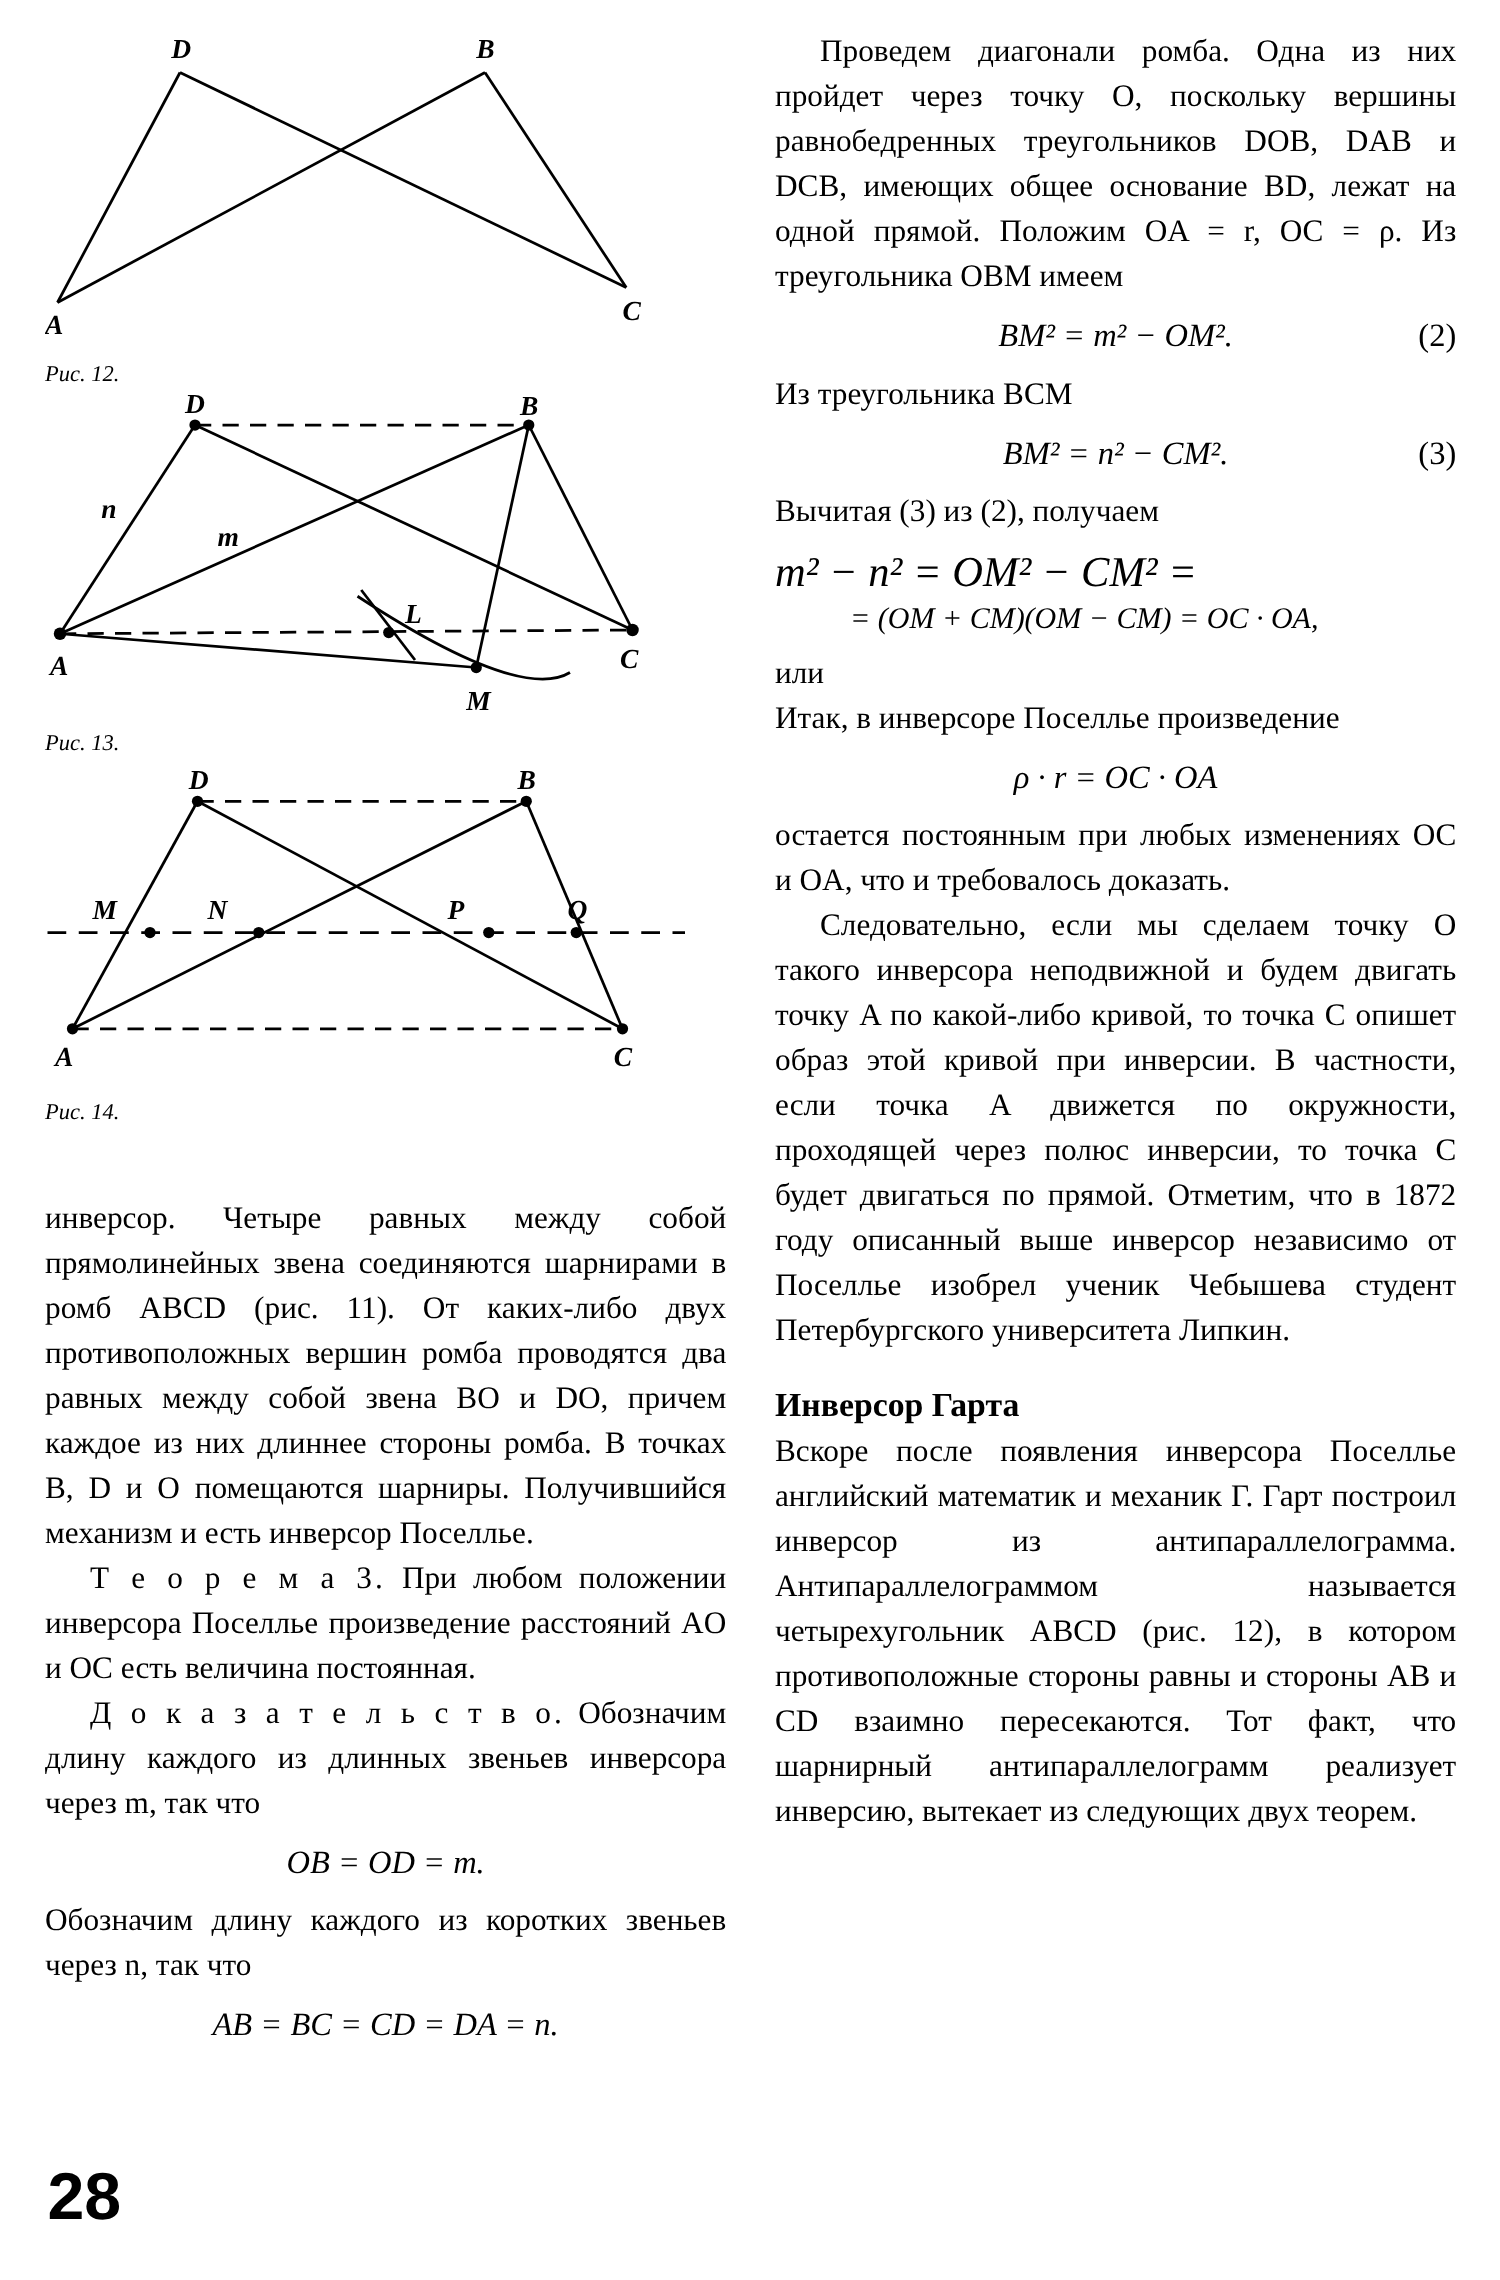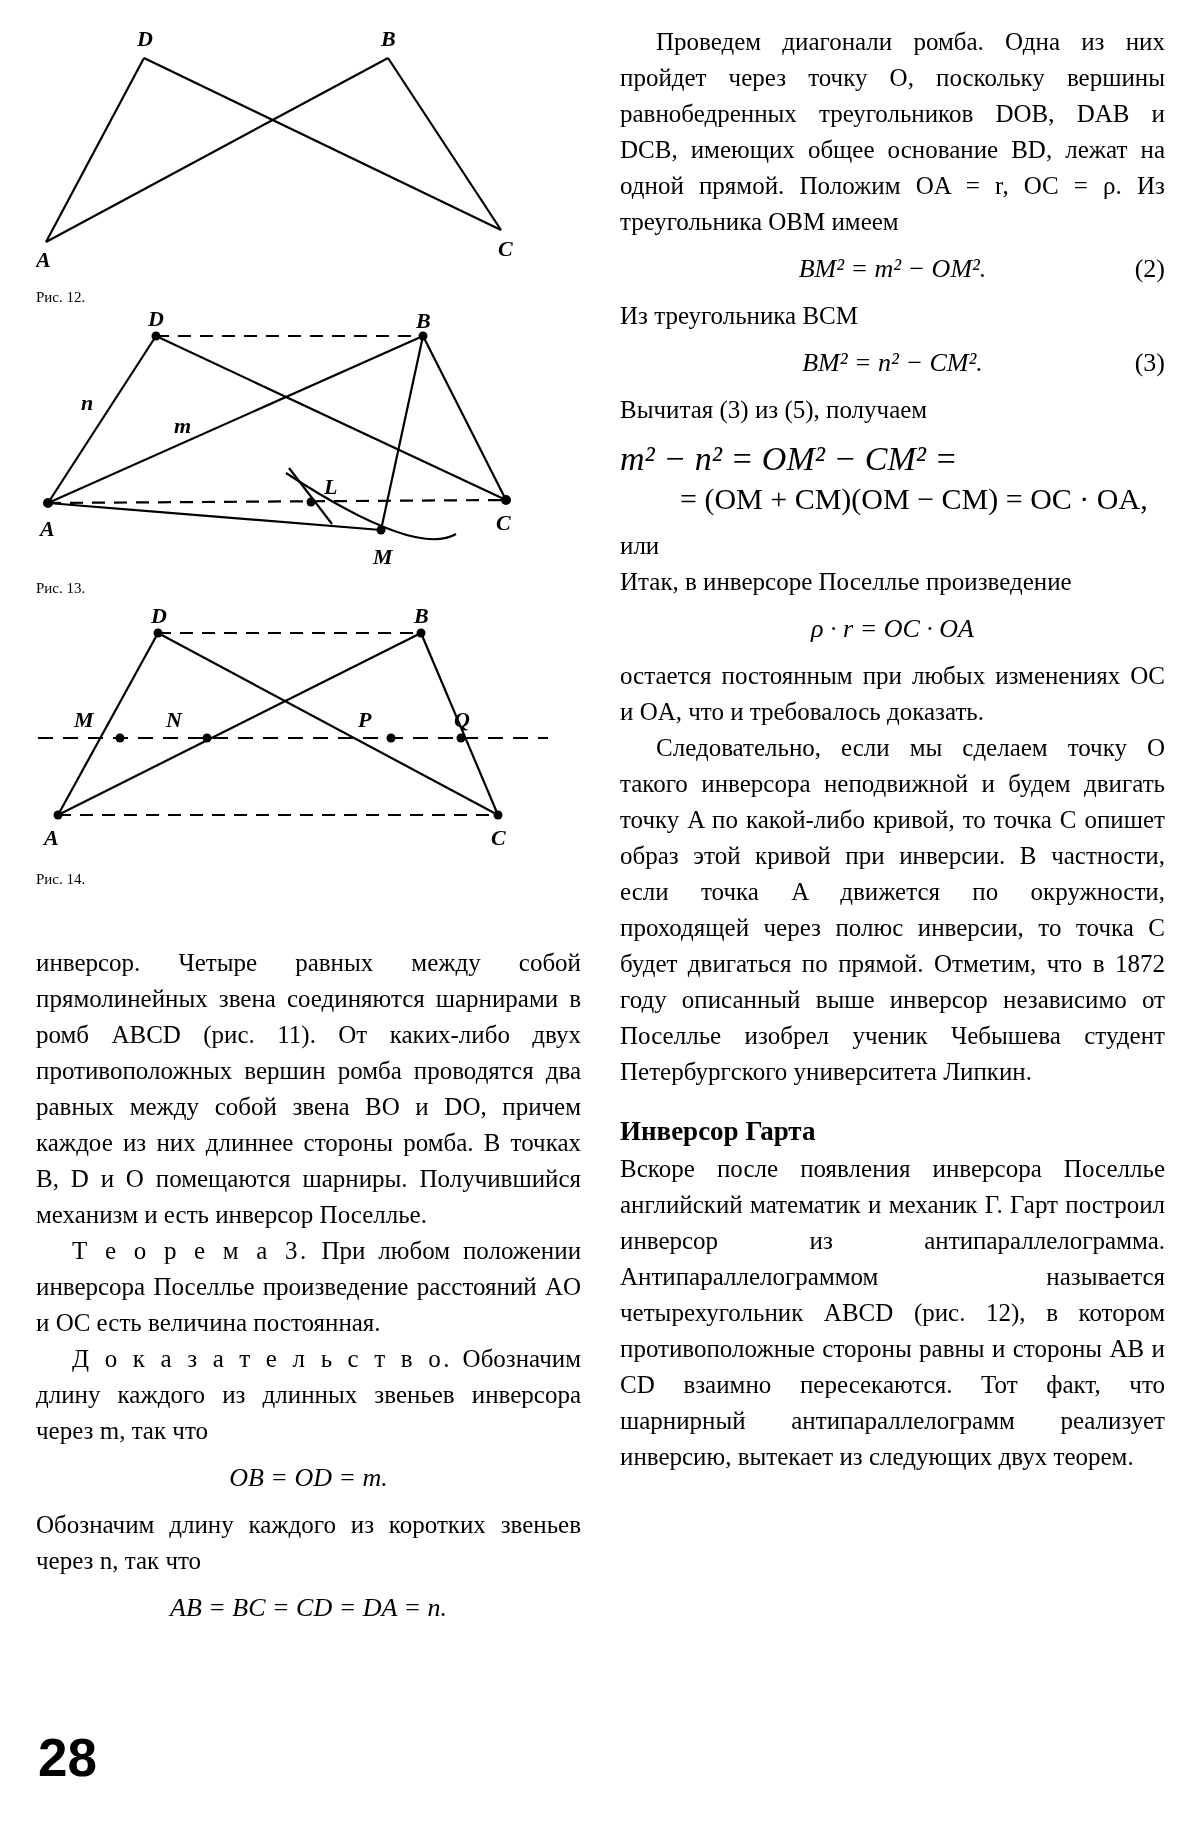--- a/index.html
+++ b/index.html
@@ -37,21 +37,22 @@
     text-justify: inter-word;
     hyphens: manual;
   }
   p.indent { text-indent: 36px; }
 
   .figwrap {
     position: relative;
     width: 545px;
   }
   .figcap {
-    font-size: 15px;
+    font-style: italic;
+    font-size: 18px;
     margin: 0;
   }
 
   .formula {
     text-align: center;
     font-style: italic;
     font-size: 26px;
     margin: 14px 0 14px 0;
     position: relative;
   }
@@ -59,21 +60,22 @@
     position: absolute;
     right: 0;
     font-style: normal;
   }
   .formula-left {
     font-style: italic;
     font-size: 34px;
     margin: 12px 0 4px 0;
   }
   .formula-left2 {
-    font-size: 30px;
+    font-style: italic;
+    font-size: 24px;
     margin: 0 0 12px 60px;
   }
 
   h3.section {
     font-size: 27px;
     font-weight: bold;
     margin: 26px 0 4px 0;
     font-family: "Liberation Serif", serif;
   }
 
@@ -214,21 +216,21 @@
       <span class="eqno">(2)</span>
     </div>
 
     <p class="body">Из треугольника BCM</p>
 
     <div class="formula">
       <span>BM² = n² − CM².</span>
       <span class="eqno">(3)</span>
     </div>
 
-    <p class="body">Вычитая (3) из (5), получаем</p>
+    <p class="body">Вычитая (3) из (2), получаем</p>
 
     <div class="formula-left">m² − n² = OM² − CM² =</div>
     <div class="formula-left2">= (OM + CM)(OM − CM) = OC · OA,</div>
 
     <p class="body">или</p>
 
 
     <p class="body">Итак, в инверсоре Поселлье произведение</p>
 
     <div class="formula">ρ · r = OC · OA</div>

